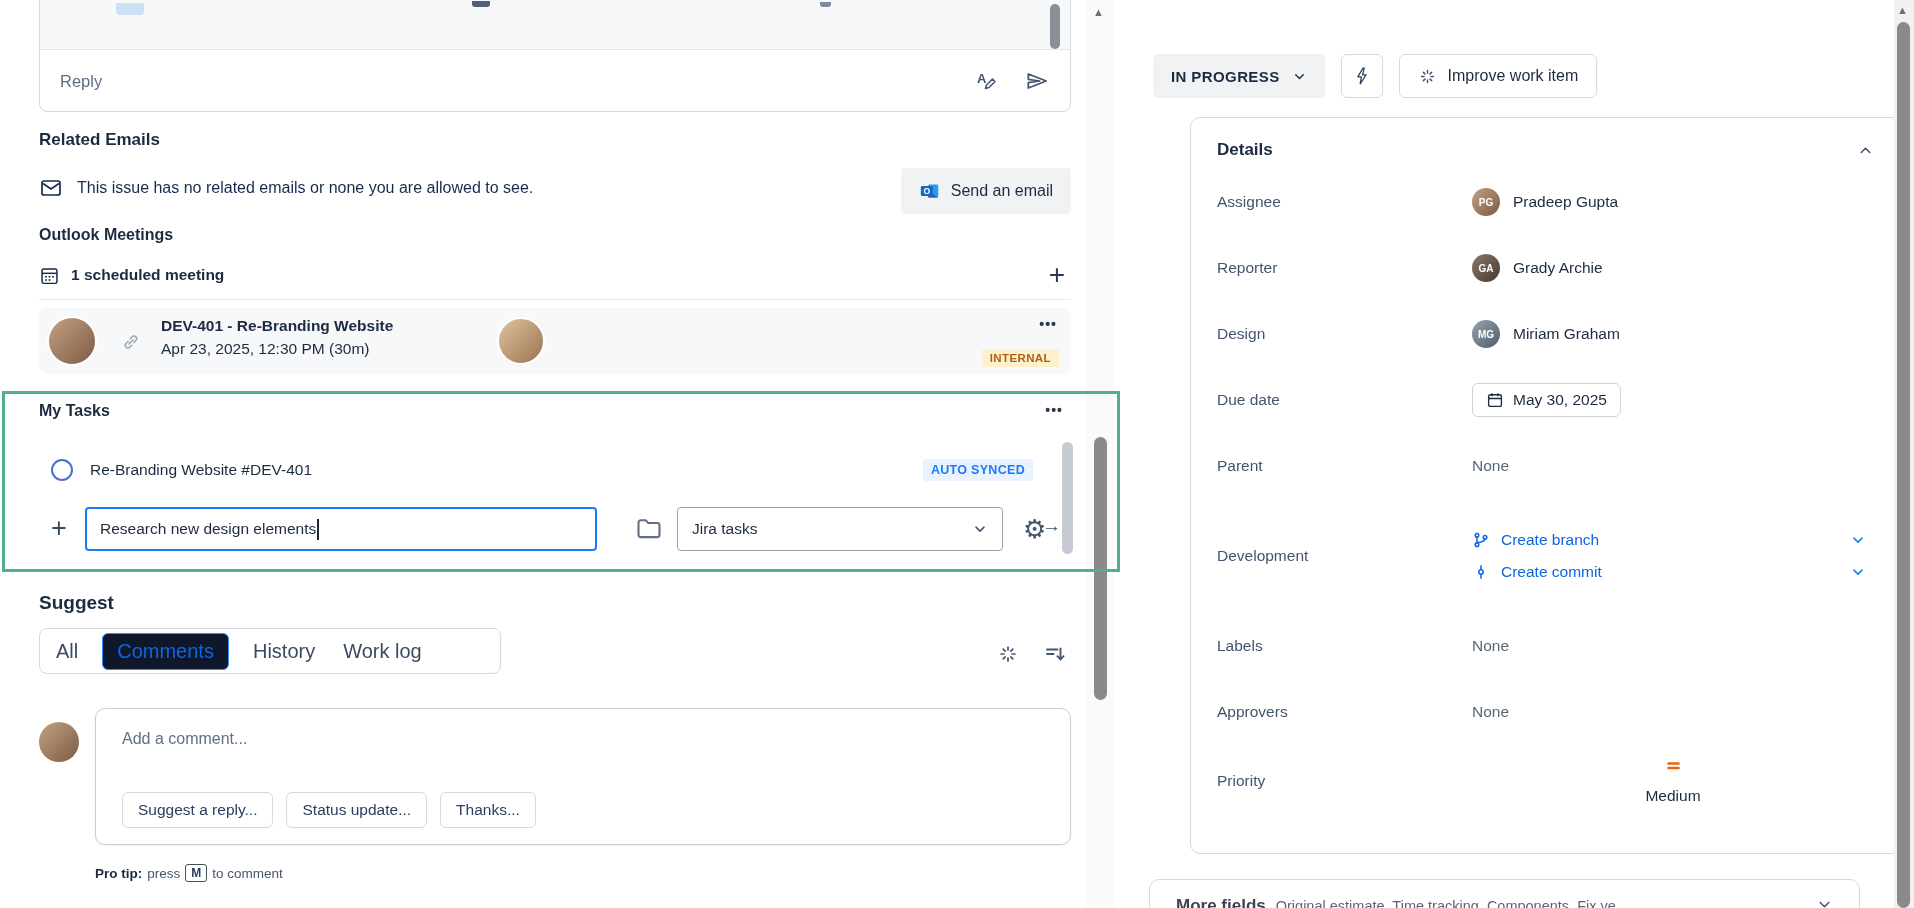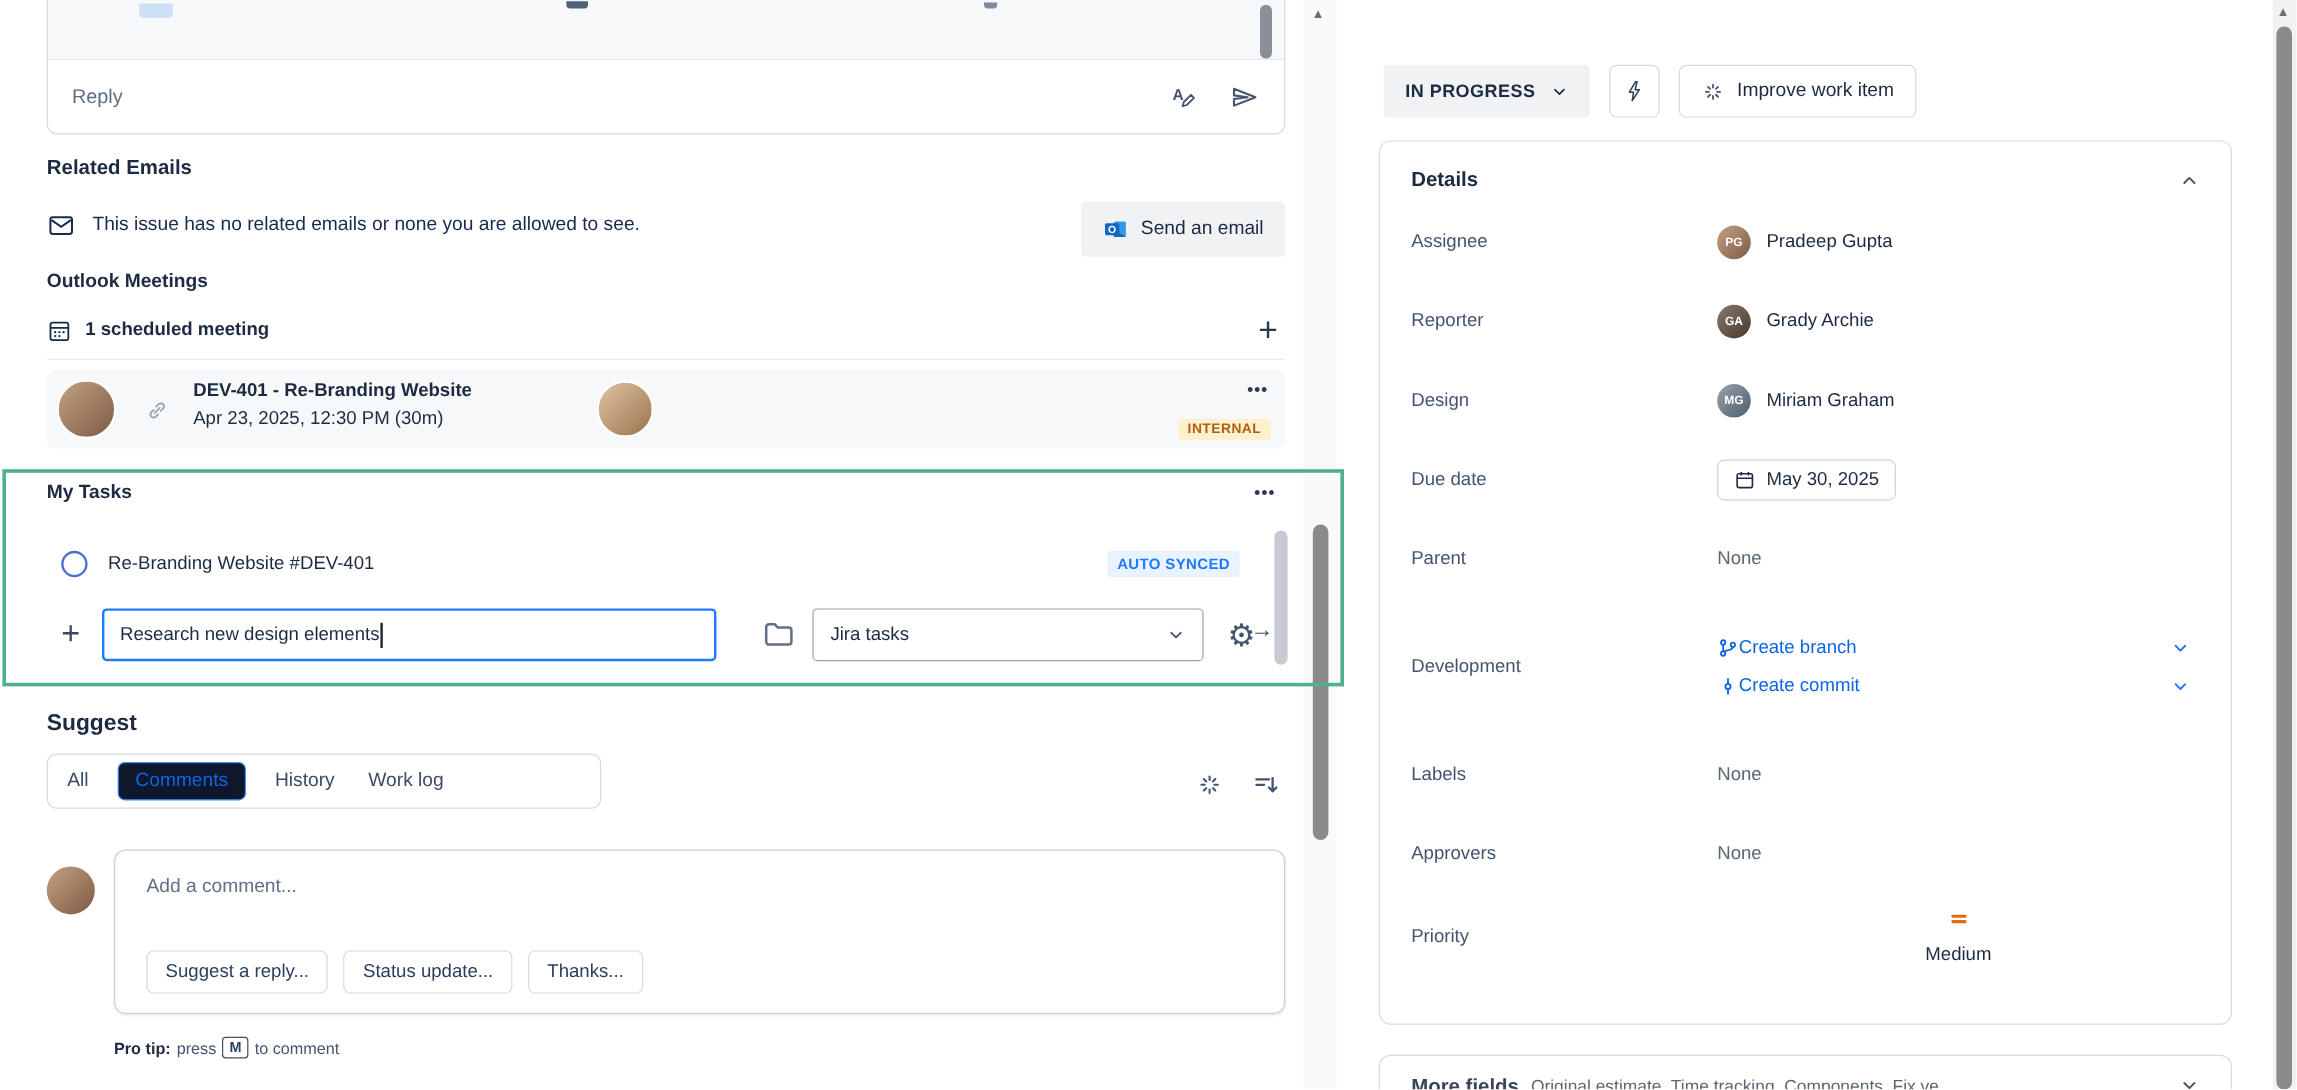--- a/index.html
+++ b/index.html
@@ -92,21 +92,21 @@
     background:#C6CAD2; border-radius:6px; cursor:grab; }
 
   .highlight-box { position:absolute; left:2px; top:391px; width:1118px; height:181px;
     border:3px solid #4FB08C; z-index:6; pointer-events:none; }
 
   .activity { position:absolute; left:39px; top:592px; width:1032px; height:316px; }
   .activity-title { font-size:19px; font-weight:700; color:#1c2b41; }
   .tabs-bar { position:absolute; left:0; top:36px; width:462px; height:46px;
     border:1px solid #D5D9E0; border-radius:8px; display:flex; align-items:center; padding:0 12px; gap:20px;
     background:#fff; }
-  .tab { font-size:16px; color:#3b4a63; background:none; border:none; cursor:pointer;
+  .tab { font-size:20px; color:#3b4a63; background:none; border:none; cursor:pointer;
     font-family:inherit; padding:6px 4px; }
   .tab-selected { border:1.5px solid #388BFF; background:#0f172a; color:#0C66E4; border-radius:6px;
     padding:6px 14px; }
   .activity-icons { position:absolute; right:4px; top:50px; display:flex; align-items:center; gap:24px; }
   .icon-btn { background:none; border:none; cursor:pointer; padding:0; }
 
   .comment-avatar { position:absolute; left:0; top:130px; width:40px; height:40px; font-size:12px;
     background:linear-gradient(135deg,#c3a183,#7d5b44); }
   .comment-box { position:absolute; left:56px; top:116px; right:0; height:137px;
     border:1px solid #C9CFD8; border-radius:10px; background:#fff;
@@ -136,42 +136,42 @@
   
   .actions-row { position:absolute; left:1153px; top:54px; display:flex; gap:16px; height:44px; }
   .status-btn { background:#F1F2F4; border:none; border-radius:4px; padding:0 18px;
     display:flex; align-items:center; gap:12px; font-size:15px; font-weight:600; letter-spacing:.4px;
     color:#1c2b41; font-family:inherit; cursor:pointer; }
   .bolt-btn { width:42px; border:1px solid #D5D9E0; border-radius:6px; background:#fff;
     display:flex; align-items:center; justify-content:center; cursor:pointer; }
   .improve-btn { border:1px solid #D5D9E0; border-radius:6px; background:#fff; padding:0 18px;
     display:flex; align-items:center; gap:11px; font-size:16px; color:#1c2b41; font-family:inherit; cursor:pointer; }
 
-  .details-card { position:absolute; left:1149px; top:117px; width:711px; height:737px;
+  .details-card { position:absolute; left:1190px; top:117px; width:711px; height:737px;
     border:1px solid #D5D9E0; border-radius:10px; background:#fff; padding:0 26px; }
   .details-header { display:flex; align-items:center; padding-top:22px; }
   .details-title { font-size:17px; font-weight:700; color:#1c2b41; }
   .details-collapse { margin-left:auto; background:none; border:none; cursor:pointer; color:#44546F; }
   .fields { margin-top:20px; }
   .field-row { display:grid; grid-template-columns:255px 1fr; align-items:center; min-height:44px;
     margin-bottom:22px; }
   .field-label { font-size:15.5px; color:#44546F; }
   .field-value { font-size:15.5px; color:#1c2b41; display:flex; align-items:center; position:relative; }
   .field-none { color:#596773; cursor:pointer; }
   .person { display:flex; align-items:center; gap:13px; cursor:pointer; }
   .person .avatar { width:28px; height:28px; font-size:10px; }
   .av-pg { background:linear-gradient(135deg,#c3a183,#7d5b44); }
   .av-ga { background:linear-gradient(135deg,#8a7a6d,#46392f); }
   .av-mg { background:linear-gradient(135deg,#9aa3ad,#4e5d6b); }
   .date-chip { display:flex; align-items:center; gap:9px; border:1px solid #CDD3DC; border-radius:6px;
     padding:7px 13px; background:#fff; font-family:inherit; font-size:15.5px; color:#1c2b41; cursor:pointer; }
   .dev-row { min-height:92px; }
   .dev-links { display:flex; flex-direction:column; gap:14px; width:100%; }
   .dev-line { display:flex; align-items:center; position:relative; }
-  .dev-link { display:flex; align-items:center; color:#0C66E4; font-size:15.5px;
+  .dev-link { display:flex; align-items:center; gap:11px; color:#0C66E4; font-size:15.5px;
     background:none; border:none; font-family:inherit; cursor:pointer; }
   .dev-chevron { position:absolute; right:8px; color:#1D7AFC; background:none; border:none; cursor:pointer; }
   .priority-value { display:flex; align-items:center; gap:12px; cursor:pointer;flex-direction:column; }
 
   .more-fields-card { position:absolute; left:1149px; top:879px; width:711px; height:70px;
     border:1px solid #D5D9E0; border-radius:10px; background:#fff; padding:16px 26px 0 26px;
     display:flex; align-items:flex-start; cursor:pointer; }
   .more-fields-title { font-size:17px; font-weight:700; color:#3b4454; white-space:nowrap; }
   .more-fields-summary { margin-left:10px; font-size:14.5px; color:#596773; white-space:nowrap;
     overflow:hidden; max-width:480px; padding-top:2px; }

